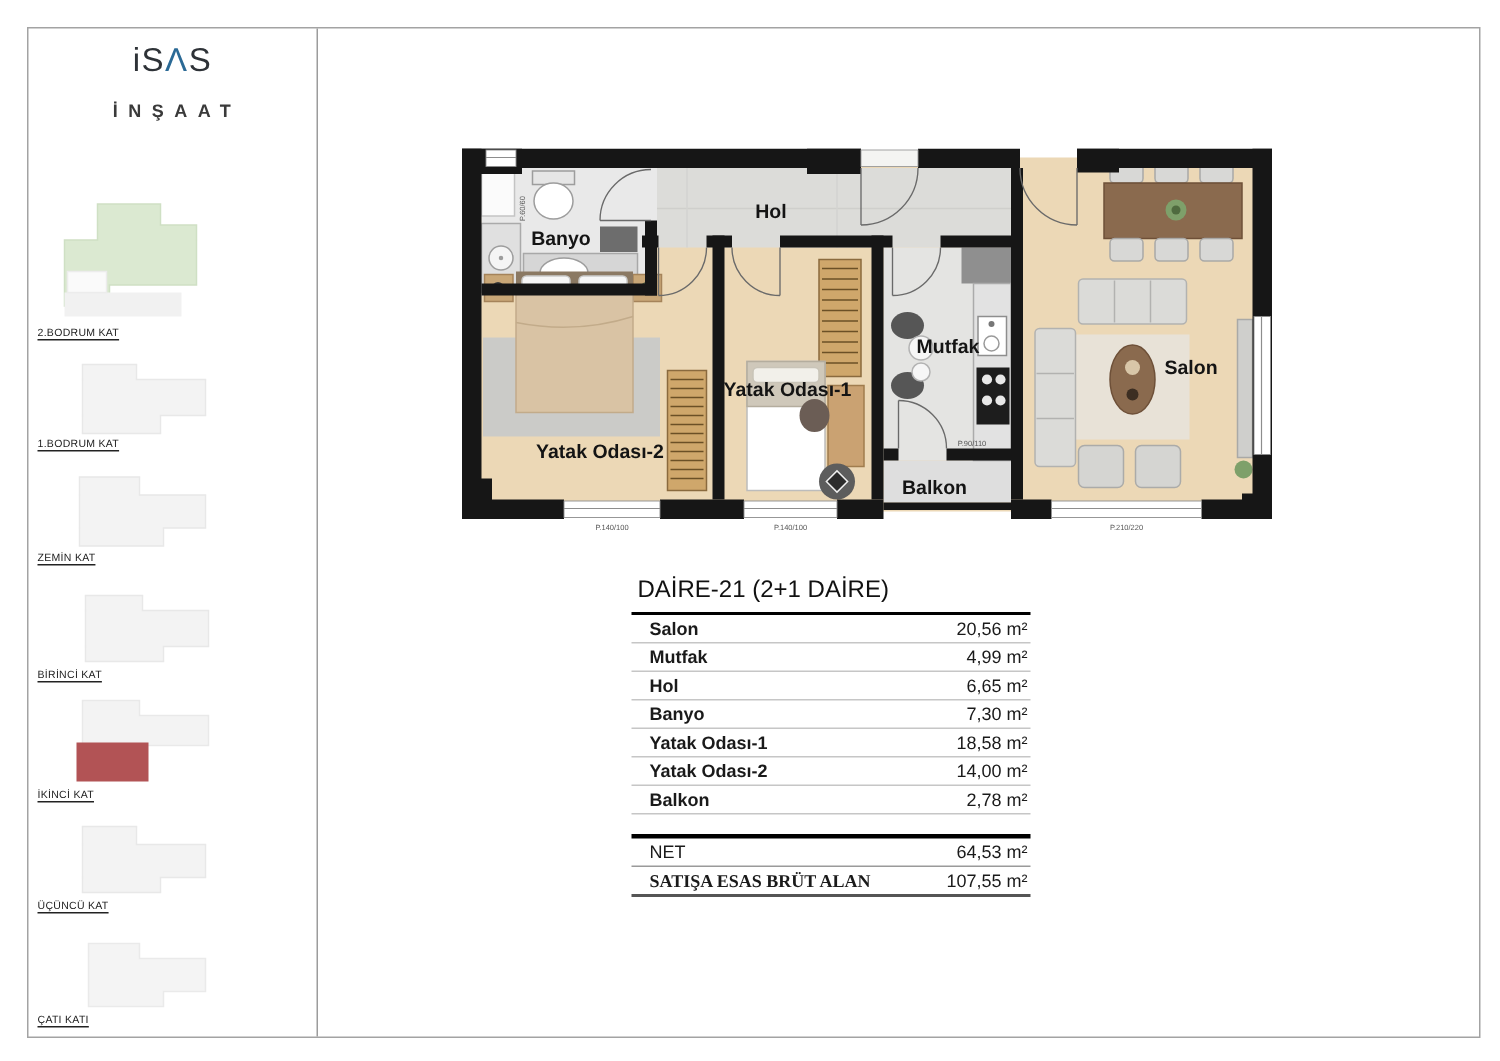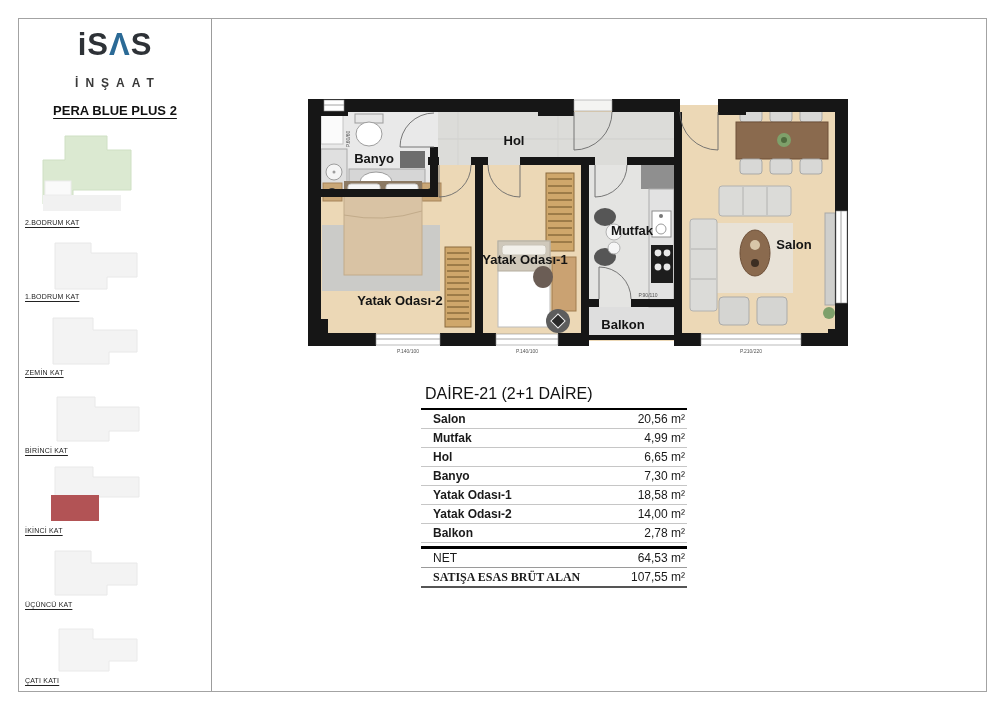--- a/index.html
+++ b/index.html
@@ -4,61 +4,60 @@
 <style>
   html,body{margin:0;padding:0;background:#ffffff;}
   body{width:1000px;height:707px;position:relative;font-family:"Liberation Sans",sans-serif;color:#1a1a1a;overflow:hidden;}
 
   .page{position:absolute;left:18px;top:18px;width:967px;height:672px;border:1px solid #a3a3a3;background:#fff;}
   .v-divider{position:absolute;left:192px;top:0;bottom:0;width:1px;background:#9c9c9c;}
 
   
   .sidebar{position:absolute;left:0;top:0;width:192px;height:100%;}
   .logo{position:absolute;left:0;top:10px;width:192px;text-align:center;}
-  .brand{font-size:31px;font-weight:700;letter-spacing:1px;color:#2e3237;line-height:1;}
+  .brand{font-size:22px;font-weight:400;letter-spacing:1px;color:#2e3237;line-height:1;}
   .brand .a{color:#2b6a96;}
   .brand-sub{font-size:12px;font-weight:700;letter-spacing:7px;color:#3a3a3a;margin-top:16px;padding-left:6px;}
   .project{position:absolute;left:0;top:84px;width:192px;text-align:center;font-size:13px;font-weight:700;text-decoration:underline;text-underline-offset:3px;color:#111;}
 
   .floor-item{position:absolute;left:6px;width:170px;cursor:pointer;}
   .floor-item .shape{display:block;}
   .floor-item .flabel{display:block;font-size:7px;letter-spacing:.2px;color:#222;text-decoration:underline;text-underline-offset:2px;margin-top:2px;}
 
   
   .plan{position:absolute;left:289px;top:80px;}
   svg text{font-family:"Liberation Sans",sans-serif;}
   .room-label{font-size:13px;font-weight:700;fill:#141414;}
   .dim-label{font-size:5px;fill:#555;}
 
   
   .area-table{position:absolute;left:402px;top:366px;width:266px;font-size:12px;}
   .tbl-title{font-size:16px;color:#111;padding:0 0 5px 4px;border-bottom:2.5px solid #000;}
   .t-row{display:flex;justify-content:space-between;align-items:center;height:18px;border-bottom:1px solid #c6c6c6;padding-left:12px;padding-right:2px;}
   .t-row .name{font-weight:700;}
   .t-row .val{font-weight:400;}
-  .totals{border-top:3px solid #000;margin-top:3px;}
+  .totals{border-top:3px solid #000;margin-top:13px;}
   .totals .t-row.net{border-bottom:1px solid #9a9a9a;}
   .totals .t-row.net .name{font-weight:400;}
   .totals .t-row.gross{border-bottom:2px solid #555;}
   .totals .t-row.gross .name{font-weight:800;font-family:Liberation Serif, serif;}
 </style>
 </head>
 <body>
 
 <div class="page">
   <div class="v-divider"></div>
 
   <div class="sidebar">
 
     <div class="logo">
       <div class="brand"><span>iS</span><span class="a">Λ</span><span>S</span></div>
       <div class="brand-sub">İNŞAAT</div>
     </div>
 
-    <div class="project">PERA BLUE PLUS 2</div>
 
     <div class="floor-item" style="top:114px;">
       <svg class="shape" width="150" height="84">
         <path d="M40,3 h42 v14 h24 v40 h-58 v14 h-30 v-44 h22 z" fill="#dbe9d1" stroke="#cfe0c4"></path>
         <path d="M18,62 h78 v16 h-78 z" fill="#f1f1f1"></path>
         <rect x="20" y="48" width="26" height="14" fill="#fafafa" stroke="#ececec"></rect>
       </svg>
       <span class="flabel">2.BODRUM KAT</span>
     </div>
 

